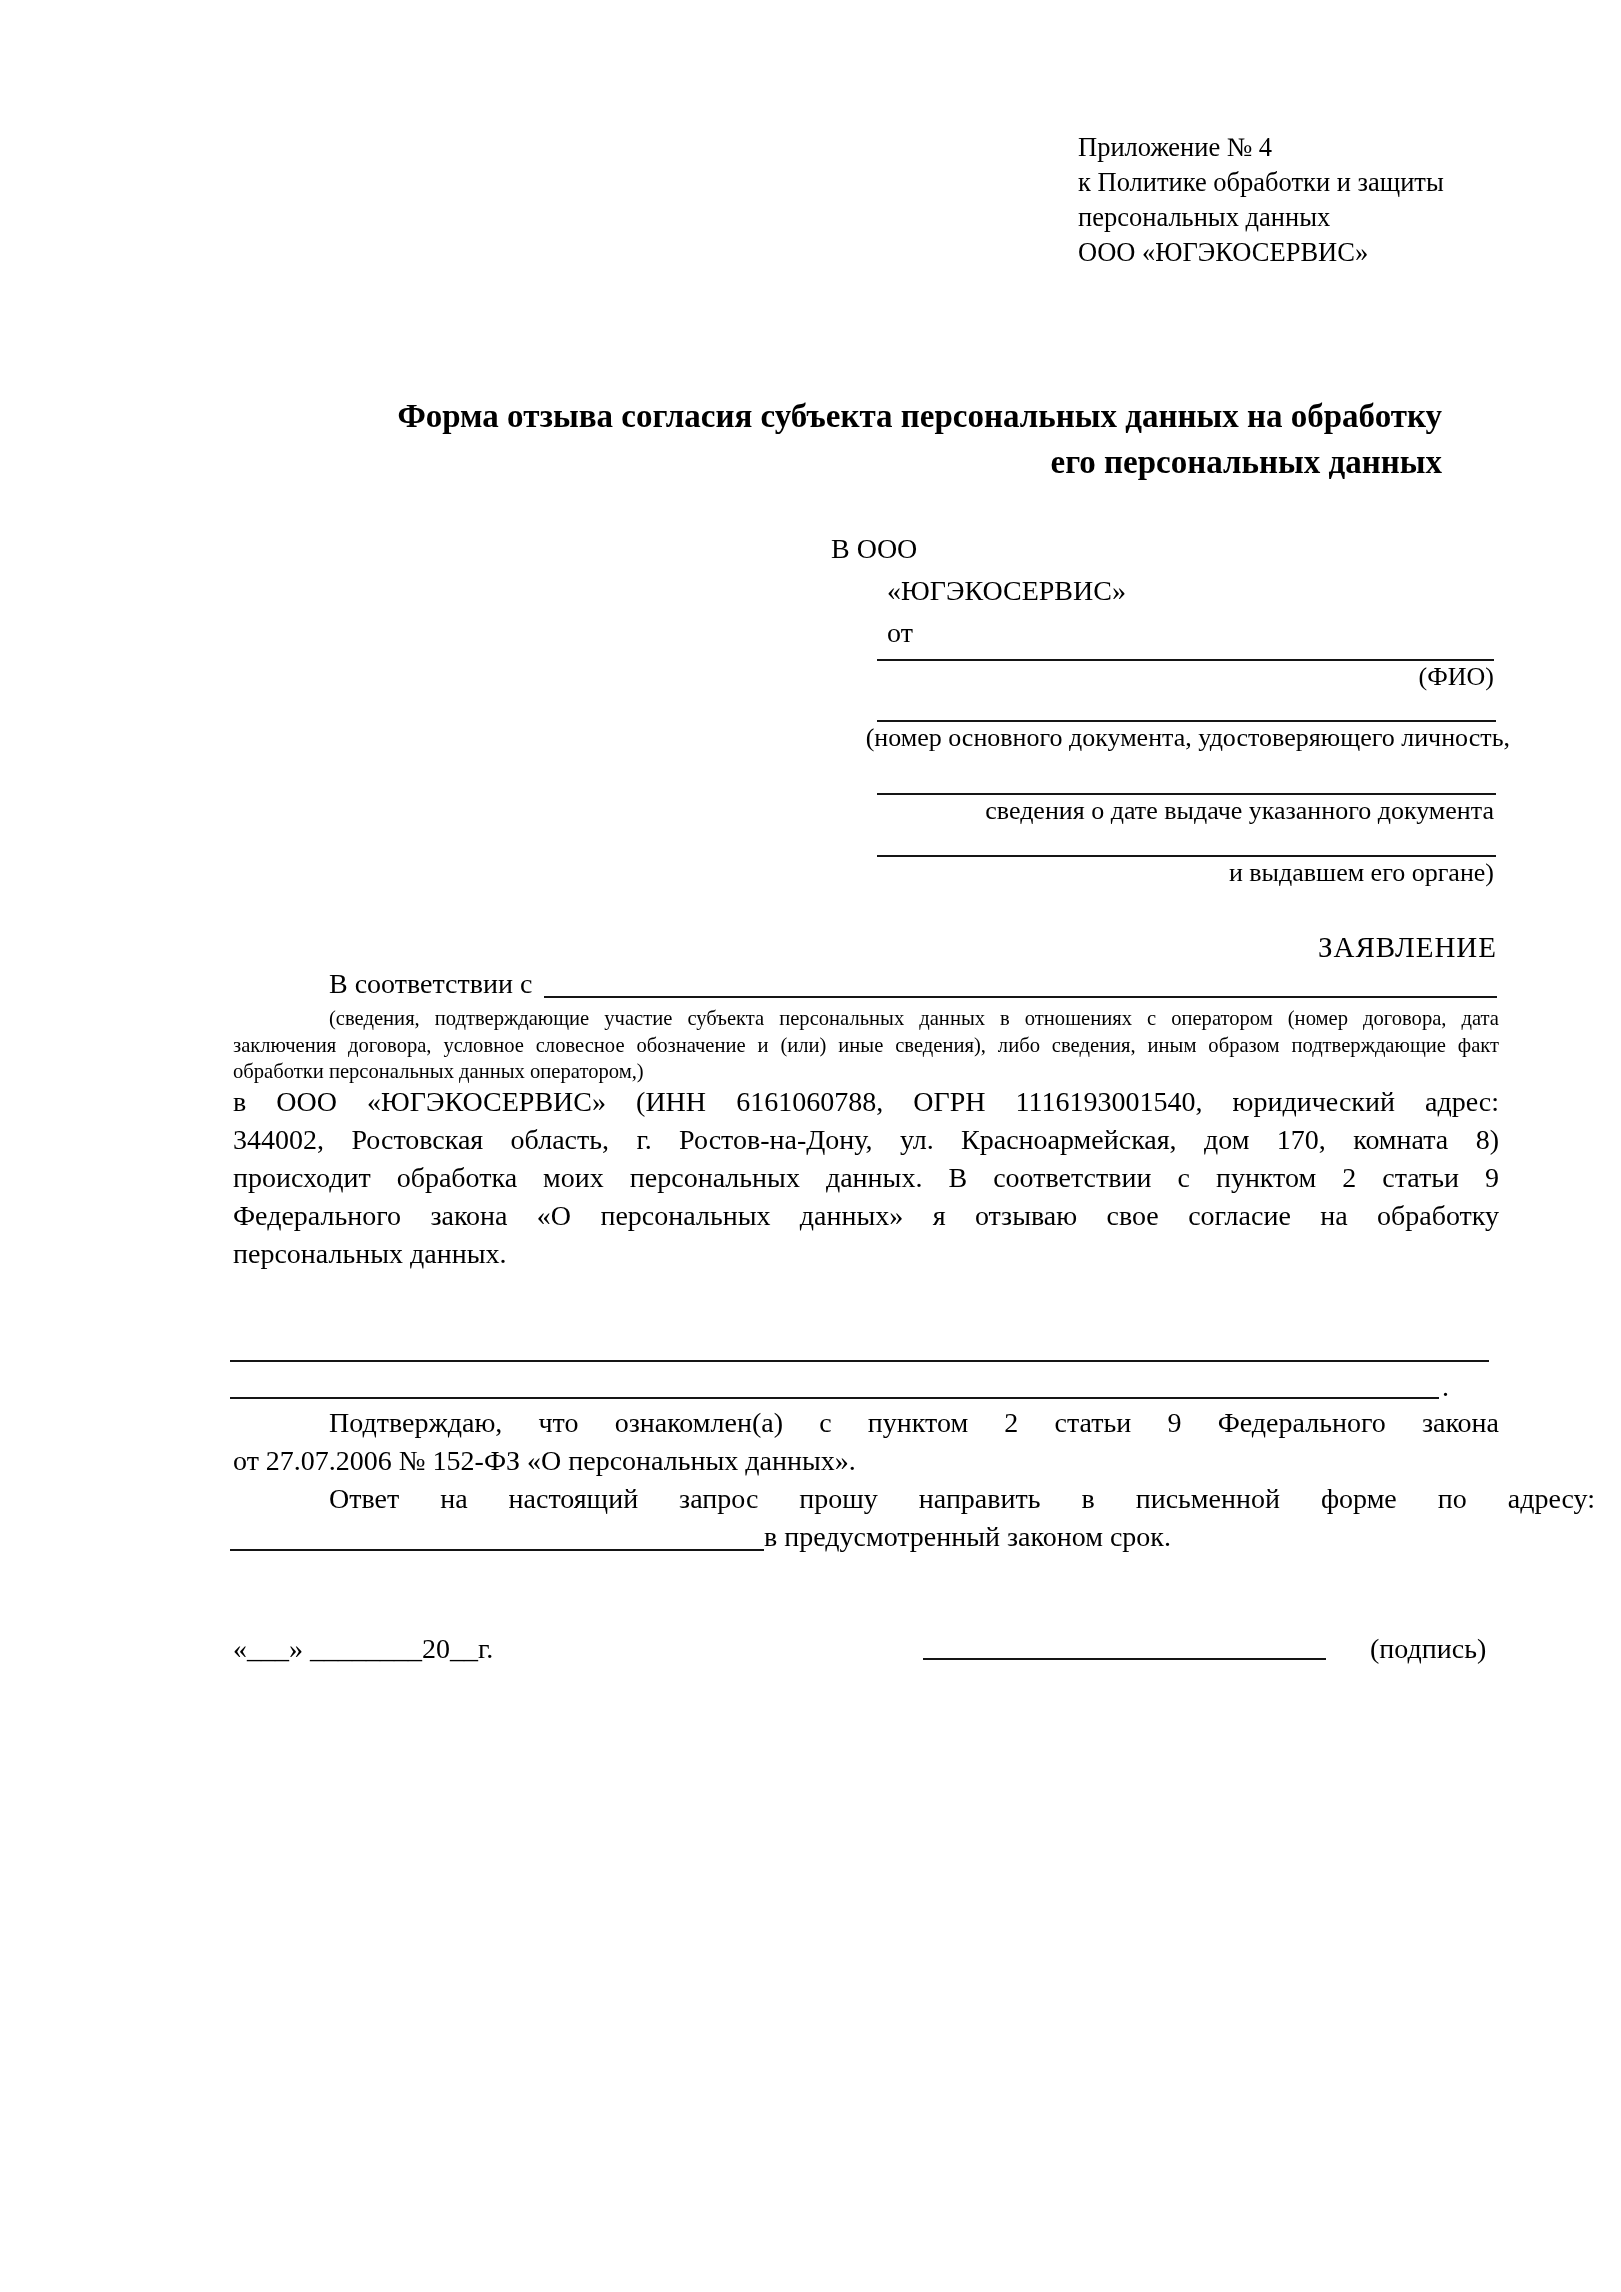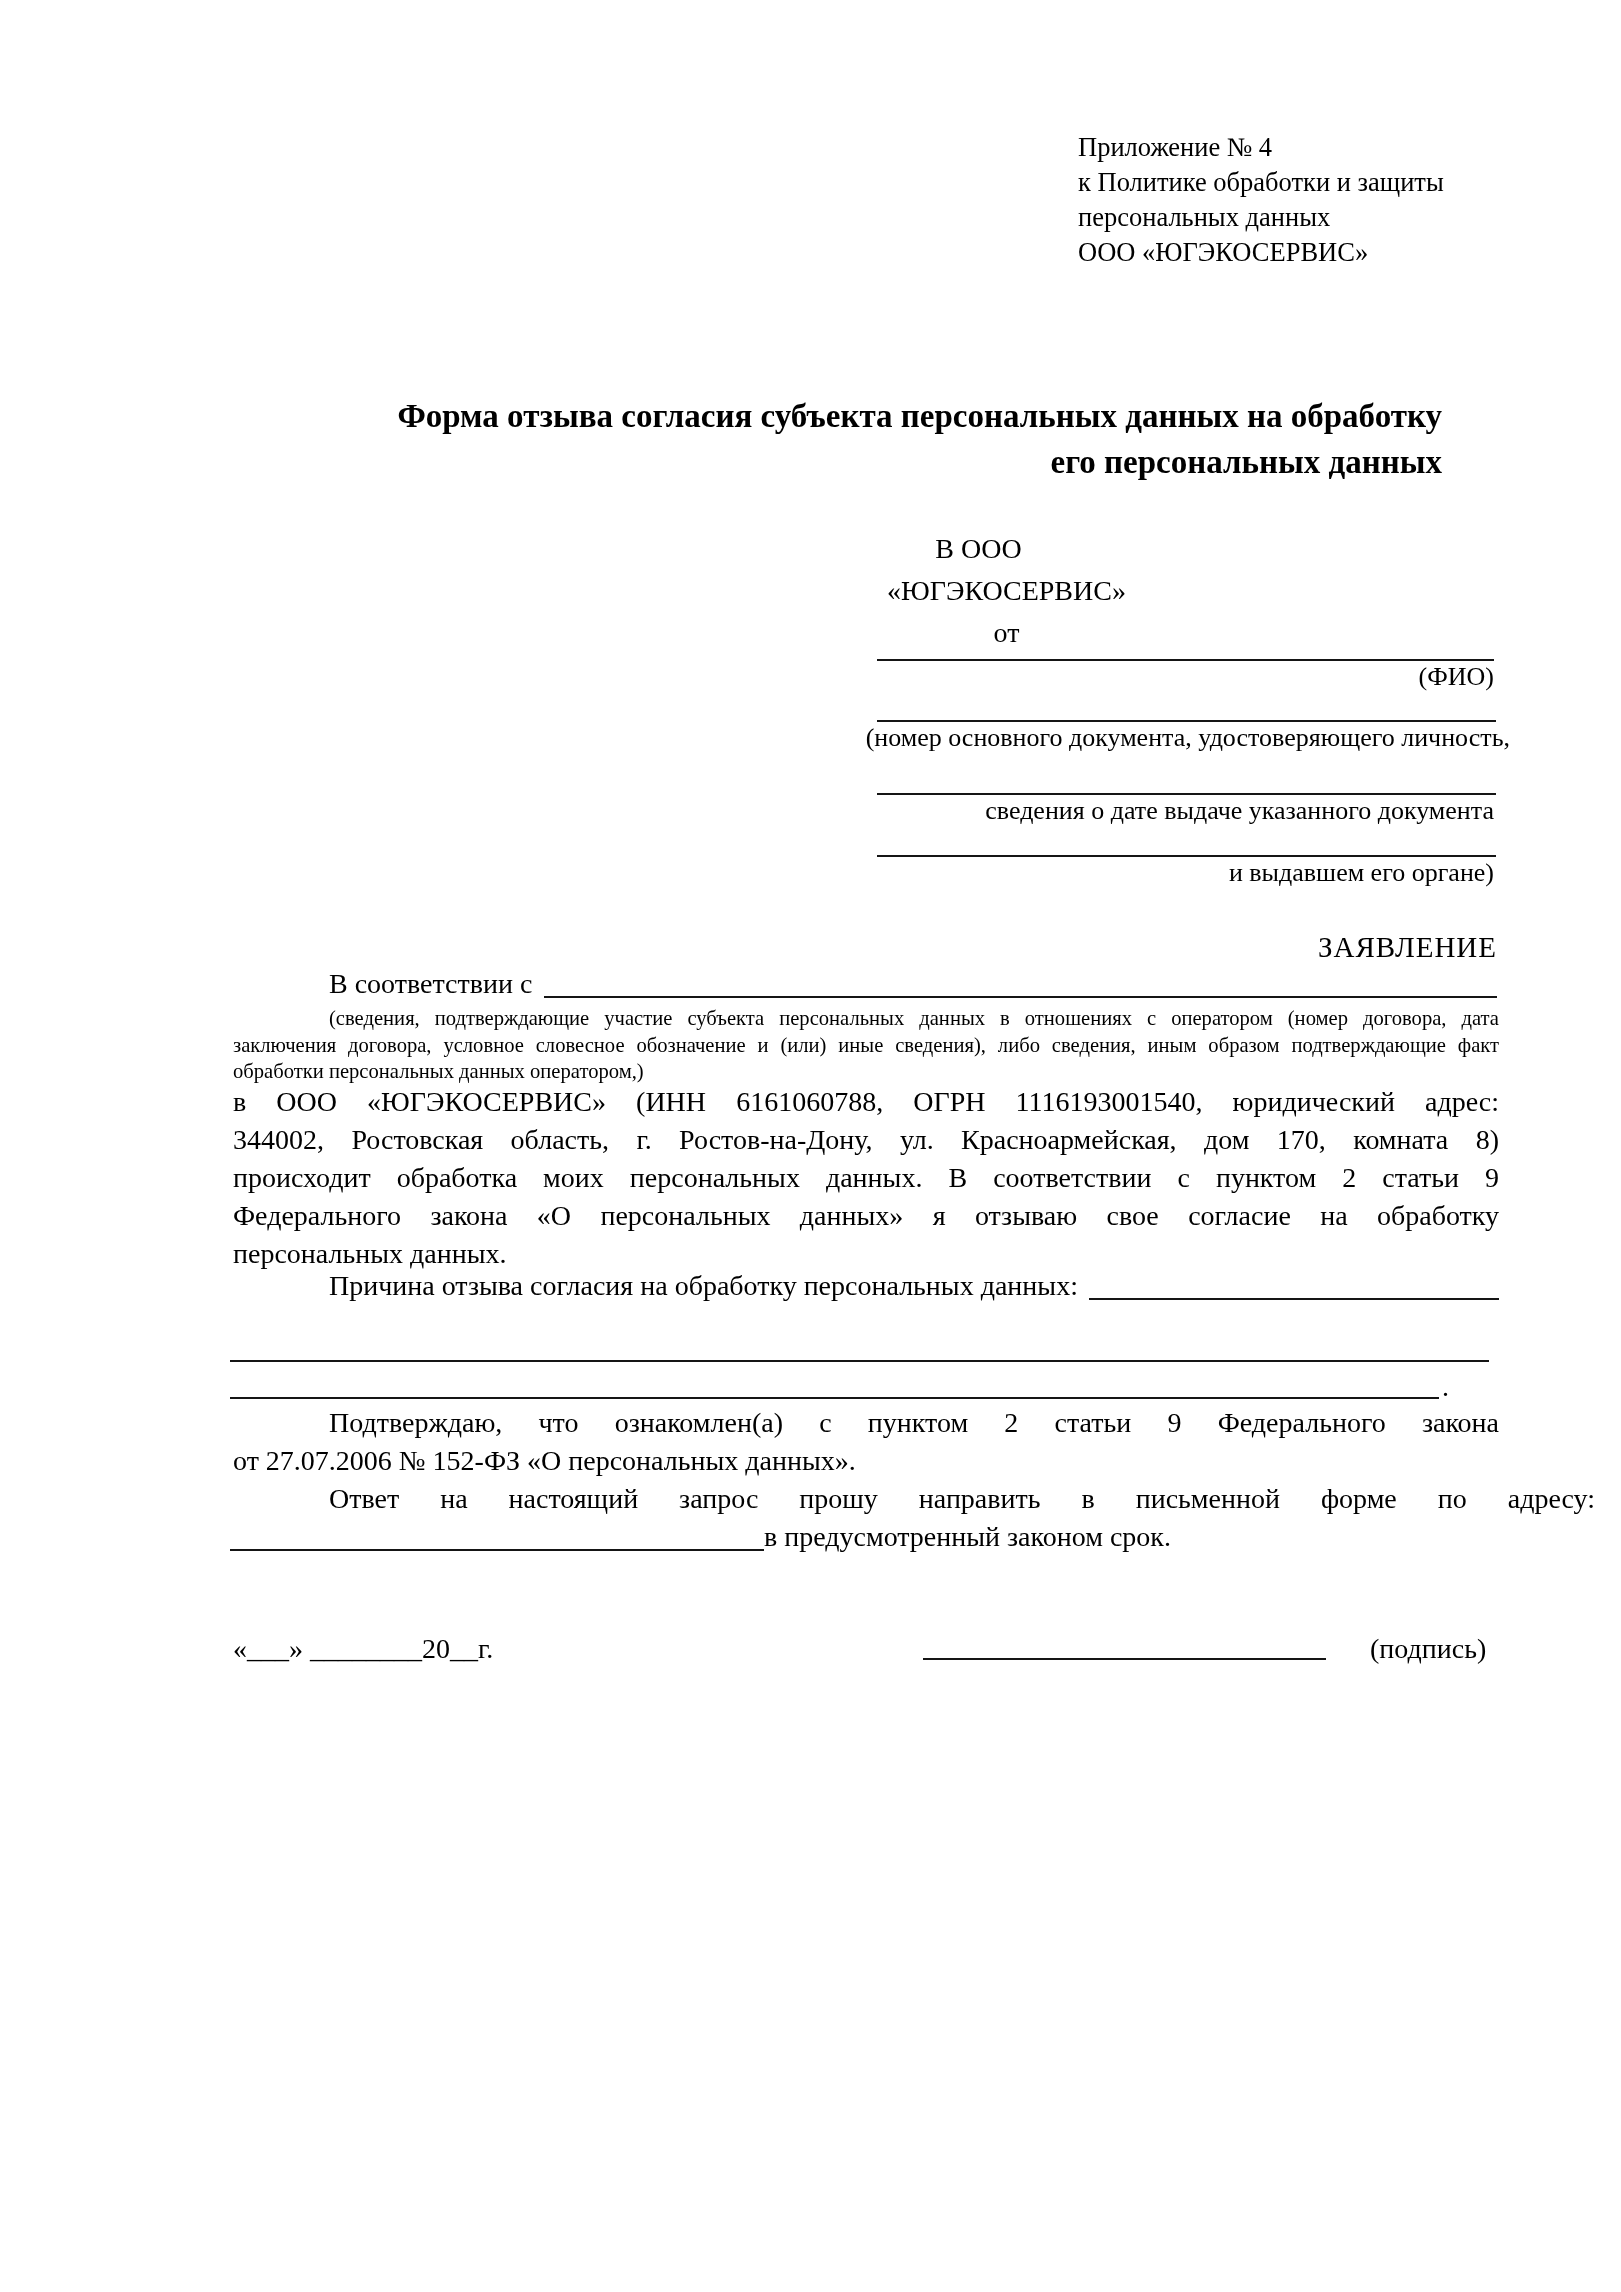--- a/index.html
+++ b/index.html
@@ -38,21 +38,21 @@
     <div>к Политике обработки и защиты</div>
     <div>персональных данных</div>
     <div>ООО «ЮГЭКОСЕРВИС»</div>
   </div>
 
   <div class="abs doc-title center" style="left:178px; top:393px; width:1264px;">
     <div>Форма отзыва согласия субъекта персональных данных на обработку</div>
     <div>его персональных данных</div>
   </div>
 
-  <div class="abs addressee" style="left:831px; top:528px;text-align:center;">
+  <div class="abs addressee" style="left:831px; top:528px;">
     <div>В ООО</div>
     <div style="padding-left:56px;">«ЮГЭКОСЕРВИС»</div>
     <div style="padding-left:56px;">от</div>
   </div>
 
   <div class="rule" style="left:877px; top:659px; width:617px;"></div>
   <div class="abs caption-text center" style="left:877px; top:664px; width:617px;">(ФИО)</div>
 
   <div class="rule" style="left:877px; top:720px; width:619px;"></div>
   <div class="abs caption-text center" style="left:863px; top:725px; width:647px;">(номер основного документа, удостоверяющего личность,</div>
@@ -78,25 +78,20 @@
   </div>
 
   <div class="abs body-text" style="left:233px; top:1083px; width:1266px;">
     <div class="jl">в ООО «ЮГЭКОСЕРВИС» (ИНН 6161060788, ОГРН 1116193001540, юридический адрес:</div>
     <div class="jl">344002, Ростовская область, г. Ростов-на-Дону, ул. Красноармейская, дом 170, комната 8)</div>
     <div class="jl">происходит обработка моих персональных данных. В соответствии с пунктом 2 статьи 9</div>
     <div class="jl">Федерального закона «О персональных данных» я отзываю свое согласие на обработку</div>
     <div>персональных данных.</div>
   </div>
 
-  <div class="row-flex body-text" style="left:233px; top:1267px; width:1266px; height:38px;">
-    <span class="nowrap indent">Причина отзыва согласия на обработку персональных данных:</span>
-    <span style="width:10.8px;"></span>
-    <span class="fill"></span>
-  </div>
 
   <div class="rule" style="left:230px; top:1360px; width:1259px;"></div>
   <div class="rule" style="left:230px; top:1397px; width:1209px;"></div>
   <div class="abs body-text" style="left:1442px; top:1368px;">.</div>
 
   <div class="abs body-text" style="left:233px; top:1404px; width:1266px;">
     <div class="jl indent">Подтверждаю, что ознакомлен(а) с пунктом 2 статьи 9 Федерального закона</div>
     <div>от 27.07.2006 № 152-ФЗ «О персональных данных».</div>
   </div>
 

